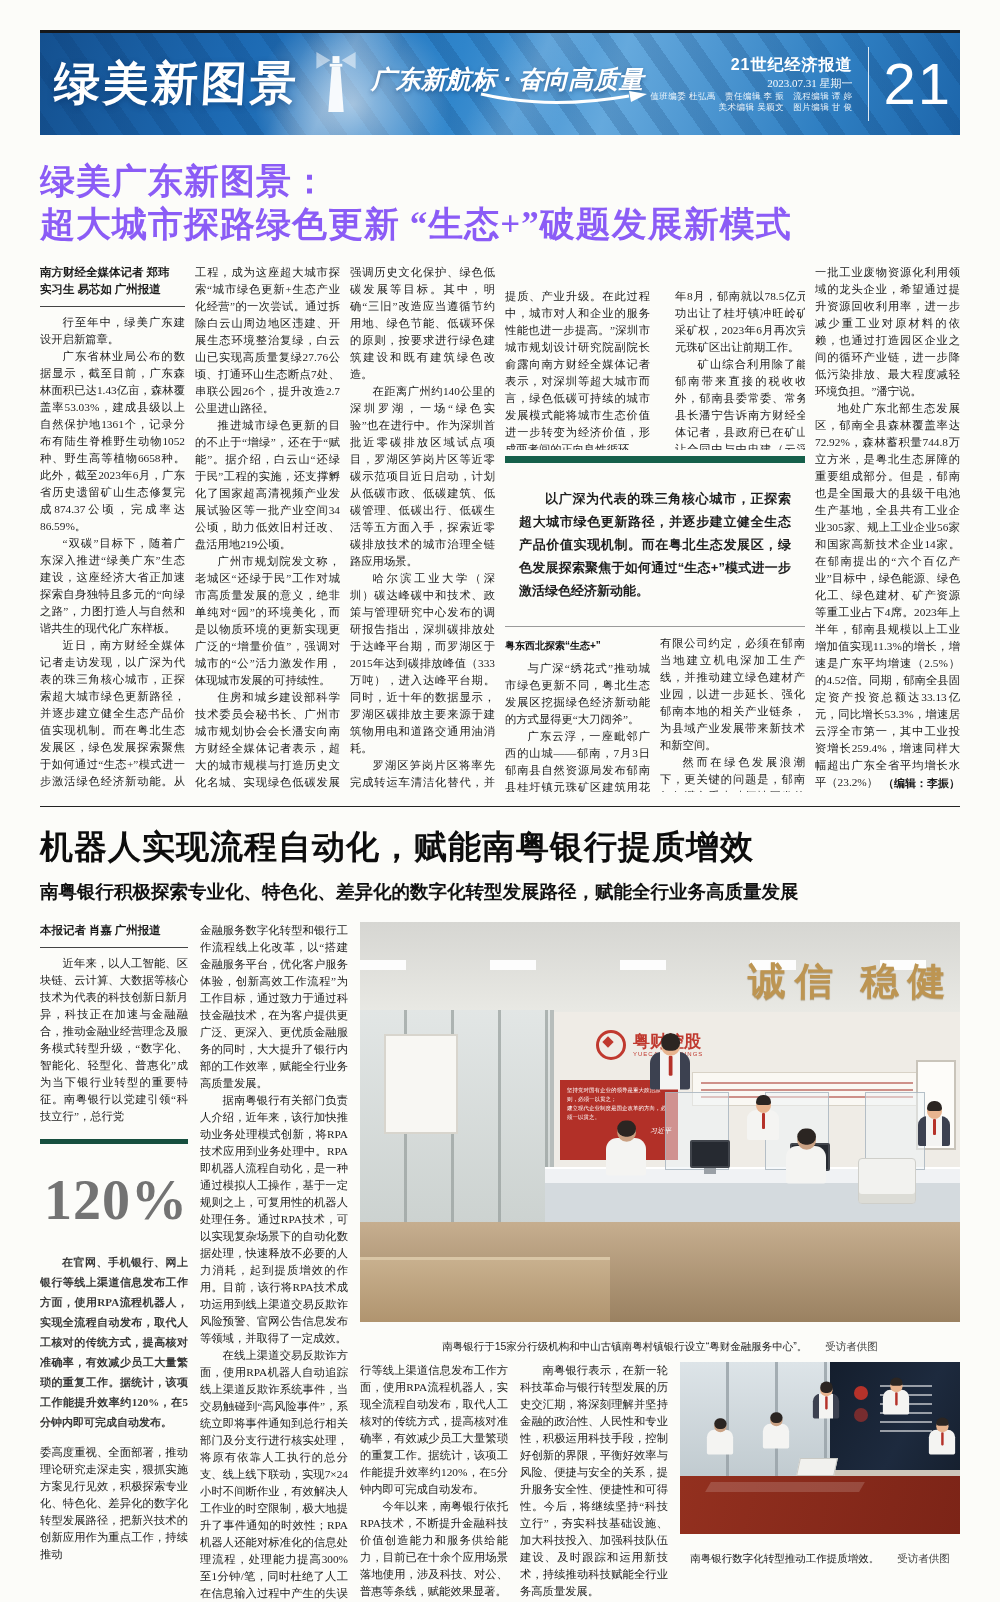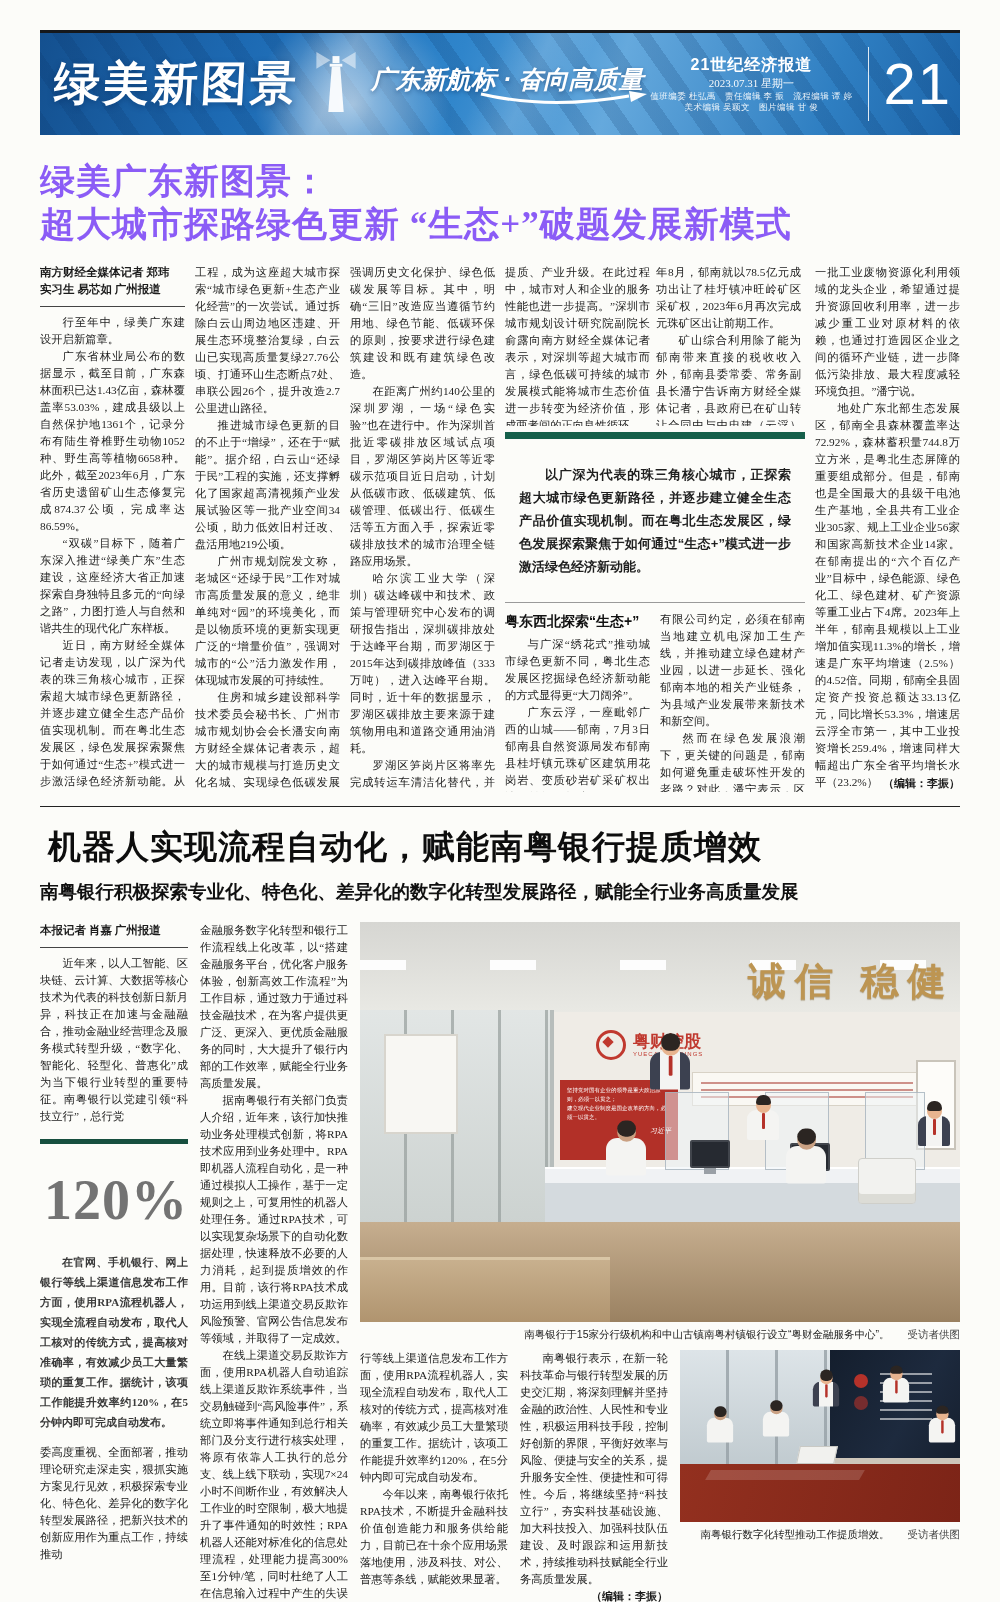--- a/index.html
+++ b/index.html
@@ -16,56 +16,56 @@
        linear-gradient(115deg, transparent 28%, rgba(255,255,255,.22) 33%, transparent 38%),
        linear-gradient(115deg, transparent 48%, rgba(255,255,255,.14) 53%, transparent 58%),
        repeating-linear-gradient(55deg, rgba(10,50,100,.18) 0 14px, transparent 14px 34px);}
   .mh-title{font-family:"Liberation Sans",sans-serif;font-weight:bold;font-size:46px;color:#fff;
             letter-spacing:3px;transform:skewX(-3deg);text-shadow:0 2px 6px rgba(0,40,90,.45);margin-left:14px;white-space:nowrap;z-index:1;}
   .mh-lh{margin-left:16px;z-index:1;flex:none;}
   .mh-slogan{position:relative;margin-left:14px;z-index:1;font-family:"Liberation Sans",sans-serif;
              font-weight:bold;font-style:italic;font-size:25px;color:#fff;white-space:nowrap;
              text-shadow:0 2px 4px rgba(0,40,90,.4);padding-bottom:10px;}
   .mh-swoosh{position:absolute;right:-6px;bottom:0;}
-  .mh-right{margin-left:auto;text-align:center;color:#fff;z-index:1;line-height:1.35;white-space:nowrap;}
+  .mh-right{margin-left:auto;text-align:right;color:#fff;z-index:1;line-height:1.35;white-space:nowrap;}
   .mh-paper{font-family:"Liberation Sans",sans-serif;font-weight:bold;font-size:16px;letter-spacing:1px;}
   .mh-date{font-size:11px;opacity:.95;}
   .mh-credits{font-size:8.5px;opacity:.9;letter-spacing:.5px;}
   .mh-divider{width:1px;height:74px;background:rgba(255,255,255,.85);margin:0 14px 0 16px;z-index:1;}
   .mh-pageno{font-family:"Liberation Sans",sans-serif;font-size:58px;color:#fff;z-index:1;letter-spacing:2px;margin-right:8px;line-height:1;}
 
   
   .a1-headline{margin:26px 0 0 0;font-size:35px;line-height:1.22;font-weight:bold;color:#8b5cf6;letter-spacing:1px;}
   .a1-body{display:flex;gap:10px;height:528px;margin-top:18px;}
   .col{width:145px;flex:none;overflow:hidden;font-size:11.3px;line-height:17px;}
   .para{margin:0;text-indent:2em;text-align:justify;}
   .para.cont{text-indent:0;}
   .byline{font-weight:bold;font-size:11.5px;line-height:17px;}
   .byline-rule{border:none;border-top:1px solid #444;margin:8px 0 7px 0;}
-  .subhead{font-family:"Liberation Sans",sans-serif;font-weight:bold;font-size:14px;margin:10px 0 6px 0;color:#111;}
+  .subhead{font-family:"Liberation Sans",sans-serif;font-weight:bold;font-size:10px;margin:10px 0 6px 0;color:#111;}
   .group45{width:300px;flex:none;display:flex;flex-direction:column;}
-  .g45-top{display:flex;gap:6px;height:162px;overflow:hidden;flex:none;}
+  .g45-top{display:flex;gap:25px;height:162px;overflow:hidden;flex:none;margin-top:24px;}
   .quote-box{flex:none;border-top:7px solid #16604b;border-bottom:1px solid #9a9a9a;margin:6px 0 8px 0;padding:12px 2px 12px 2px;}
   .quote-box p{font-family:"Liberation Sans",sans-serif;font-weight:bold;font-size:13px;line-height:23px;
                margin:12px;text-indent:2em;text-align:justify;color:#1f1f1f;}
   .g45-bottom{display:flex;gap:10px;flex:1;overflow:hidden;}
   .col-rel{position:relative;padding-bottom:18px;box-sizing:border-box;}
   .editor{font-weight:bold;font-size:11px;text-align:right;}
   .editor.abs{position:absolute;right:0;bottom:0;background:#fcfcf9;padding-left:6px;}
 
   .article-divider{border:none;border-top:1px solid #222;margin:14px 0 0 0;}
 
   
-  .a2-headline{margin:22px 0 0 8px;font-size:33px;font-weight:bold;color:#0d0d0d;letter-spacing:1px;line-height:1.15;}
+  .a2-headline{margin:22px 0 0 0;font-size:33px;font-weight:bold;color:#0d0d0d;letter-spacing:1px;line-height:1.15;}
   .a2-subtitle{font-family:"Liberation Sans",sans-serif;font-weight:bold;font-size:18.5px;color:#101010;margin-top:12px;}
   .a2-body{display:flex;gap:12px;height:688px;margin-top:18px;overflow:hidden;}
   .a2-col{width:148px;flex:none;overflow:hidden;font-size:11.3px;line-height:17px;}
   .a2-right{flex:1;display:flex;flex-direction:column;min-width:0;}
-  .caption-row{display:flex;justify-content:flex-end;align-items:flex-start;gap:18px;
-               font-family:"Liberation Sans",sans-serif;font-size:10.5px;color:#222;margin-top:6px;flex:none;}
+  .caption-row{display:flex;justify-content:center;align-items:flex-start;gap:18px;
+               font-family:"Liberation Sans",sans-serif;font-size:10.5px;color:#222;margin-top:18px;flex:none;}
   .caption-row .credit{flex:none;color:#444;}
   .a2-bottom{display:flex;gap:12px;flex:1;margin-top:8px;overflow:hidden;}
   .photo2-wrap{flex:1;display:flex;flex-direction:column;min-width:0;}
 
   
   .statbox{margin:14px 0 12px 0;}
   .stat-bar{height:5px;background:#174f3f;margin-bottom:28px;}
   .stat-value{font-size:56px;font-weight:bold;color:#737373;line-height:1;letter-spacing:1px;padding-left:4px;margin-bottom:24px;}
   .stat-text{font-size:11px;line-height:20px;font-weight:bold;color:#3a3a3a;margin:0;text-indent:2em;text-align:justify;}
 

